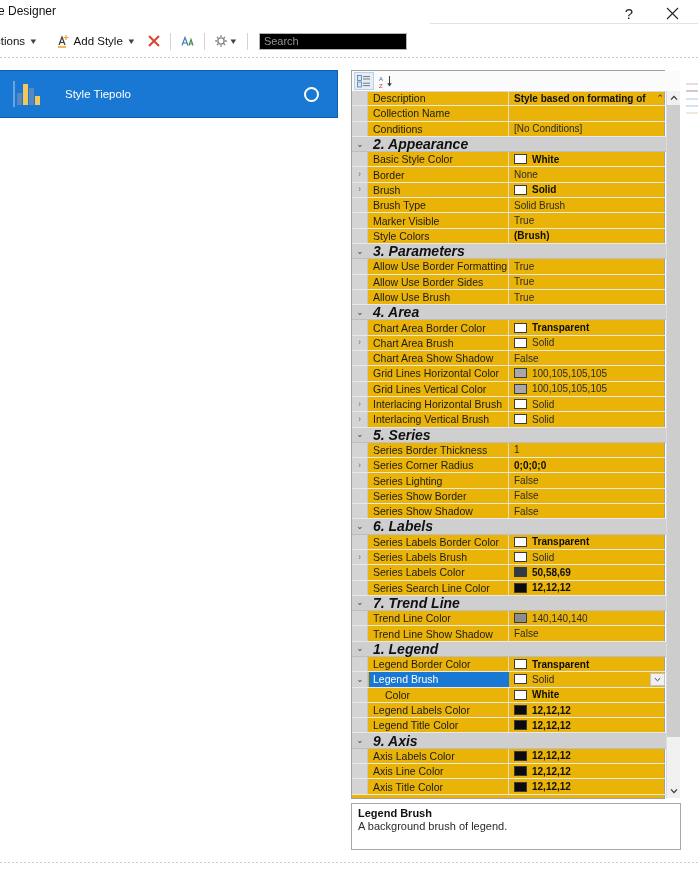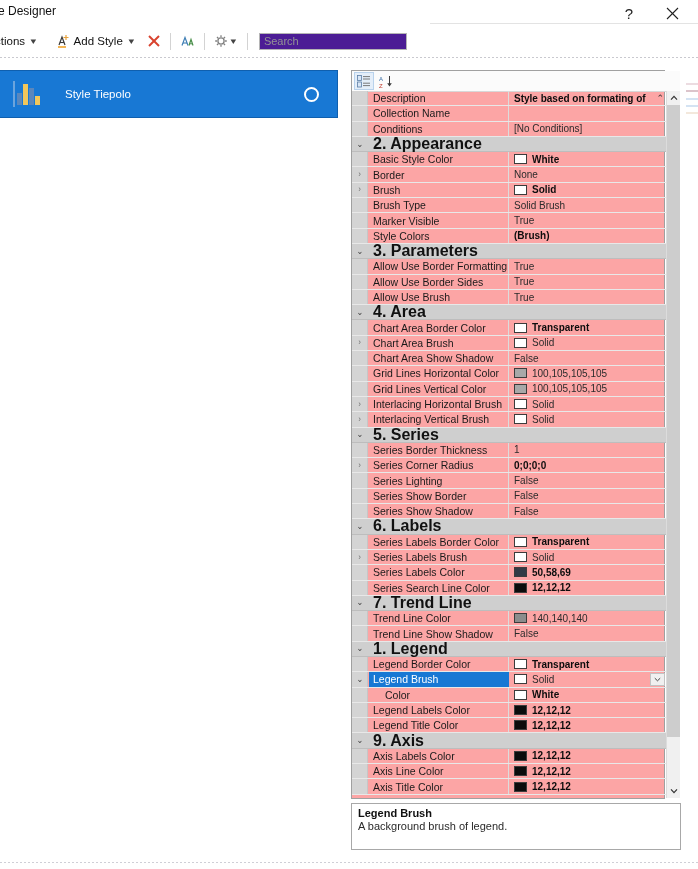--- a/index.html
+++ b/index.html
@@ -49,21 +49,21 @@
   .tblabel{font-size:11.5px;color:#111;margin:0 3px;}
   .caret{
     font-size:9px;color:#444;margin-left:3px;margin-right:2px;
     transform:scaleX(1.25);
   }
   .sep{
     width:1px;height:17px;background:#d3d3d3;margin:0 5px;
   }
   .searchbox{
     margin-left:6px;width:148px;height:17px;
-    border:1px solid #b5b5b5;background:#4c1d95;
+    border:1px solid #b5b5b5;background:#000000;
     font-family:"Liberation Sans", sans-serif;font-size:11px;
     color:#8a8a8a;padding:0 4px;box-sizing:border-box;outline:none;
   }
   .searchbox::placeholder{color:#949494;}
 
   .toolbar-divider{
     position:absolute;left:0;top:57px;width:698px;height:1px;
     background:repeating-linear-gradient(to right,#c9c9cf 0,#c9c9cf 2px,transparent 2px,transparent 4px);
   }
 
@@ -91,21 +91,21 @@
   .style-radio{
     position:absolute;right:18px;top:16px;
     width:15px;height:15px;border-radius:50%;
     border:2.5px solid #ffffff;box-sizing:border-box;
     background:#1878d4;
   }
 
   
   .propgrid{
     position:absolute;left:351px;top:70px;width:314px;height:729px;
-    background:#fca5a5;border:1px solid #a0a0a0;box-sizing:border-box;
+    background:#eab308;border:1px solid #a0a0a0;box-sizing:border-box;
   }
   .pg-toolbar{
     position:absolute;left:0;top:0;width:328px;height:20px;
     background:#fbfbfb;border-bottom:1px solid #d8d8d8;
     display:flex;align-items:center;
   }
   .pg-tb-btn{
     width:20px;height:18px;margin-left:2px;
     display:flex;align-items:center;justify-content:center;cursor:default;
   }
@@ -158,21 +158,21 @@
   }
   .row .valuecell .vtext{font-size:10px;color:#2b2b2b;padding-left:4px;}
   .row .valuecell .vtext.bold{font-weight:bold;color:#0d0d0d;}
 
   .row.category{
     background:#cfcfcf;border-bottom:1px solid #bdbdbd;
   }
   .row.category .catlabel{
     position:absolute;left:17px;top:0;height:100%;
     display:flex;align-items:center;
-    font-weight:bold;font-size:16px;color:#111;padding-left:4px;
+    font-weight:bold;font-size:14px;color:#111;padding-left:4px;font-style:italic;
   }
   .row.category .gutter{background:#cfcfcf;border-right:none;}
 
   .row.selected .namecell{background:#1878d4;border-right:1px solid #1878d4;}
   .row.selected .namecell span{color:#ffffff;}
   .row.selected .gutter{background:#d4d4d4;}
 
   .row.sub .namecell span{padding-left:16px;}
 
   .expander{

